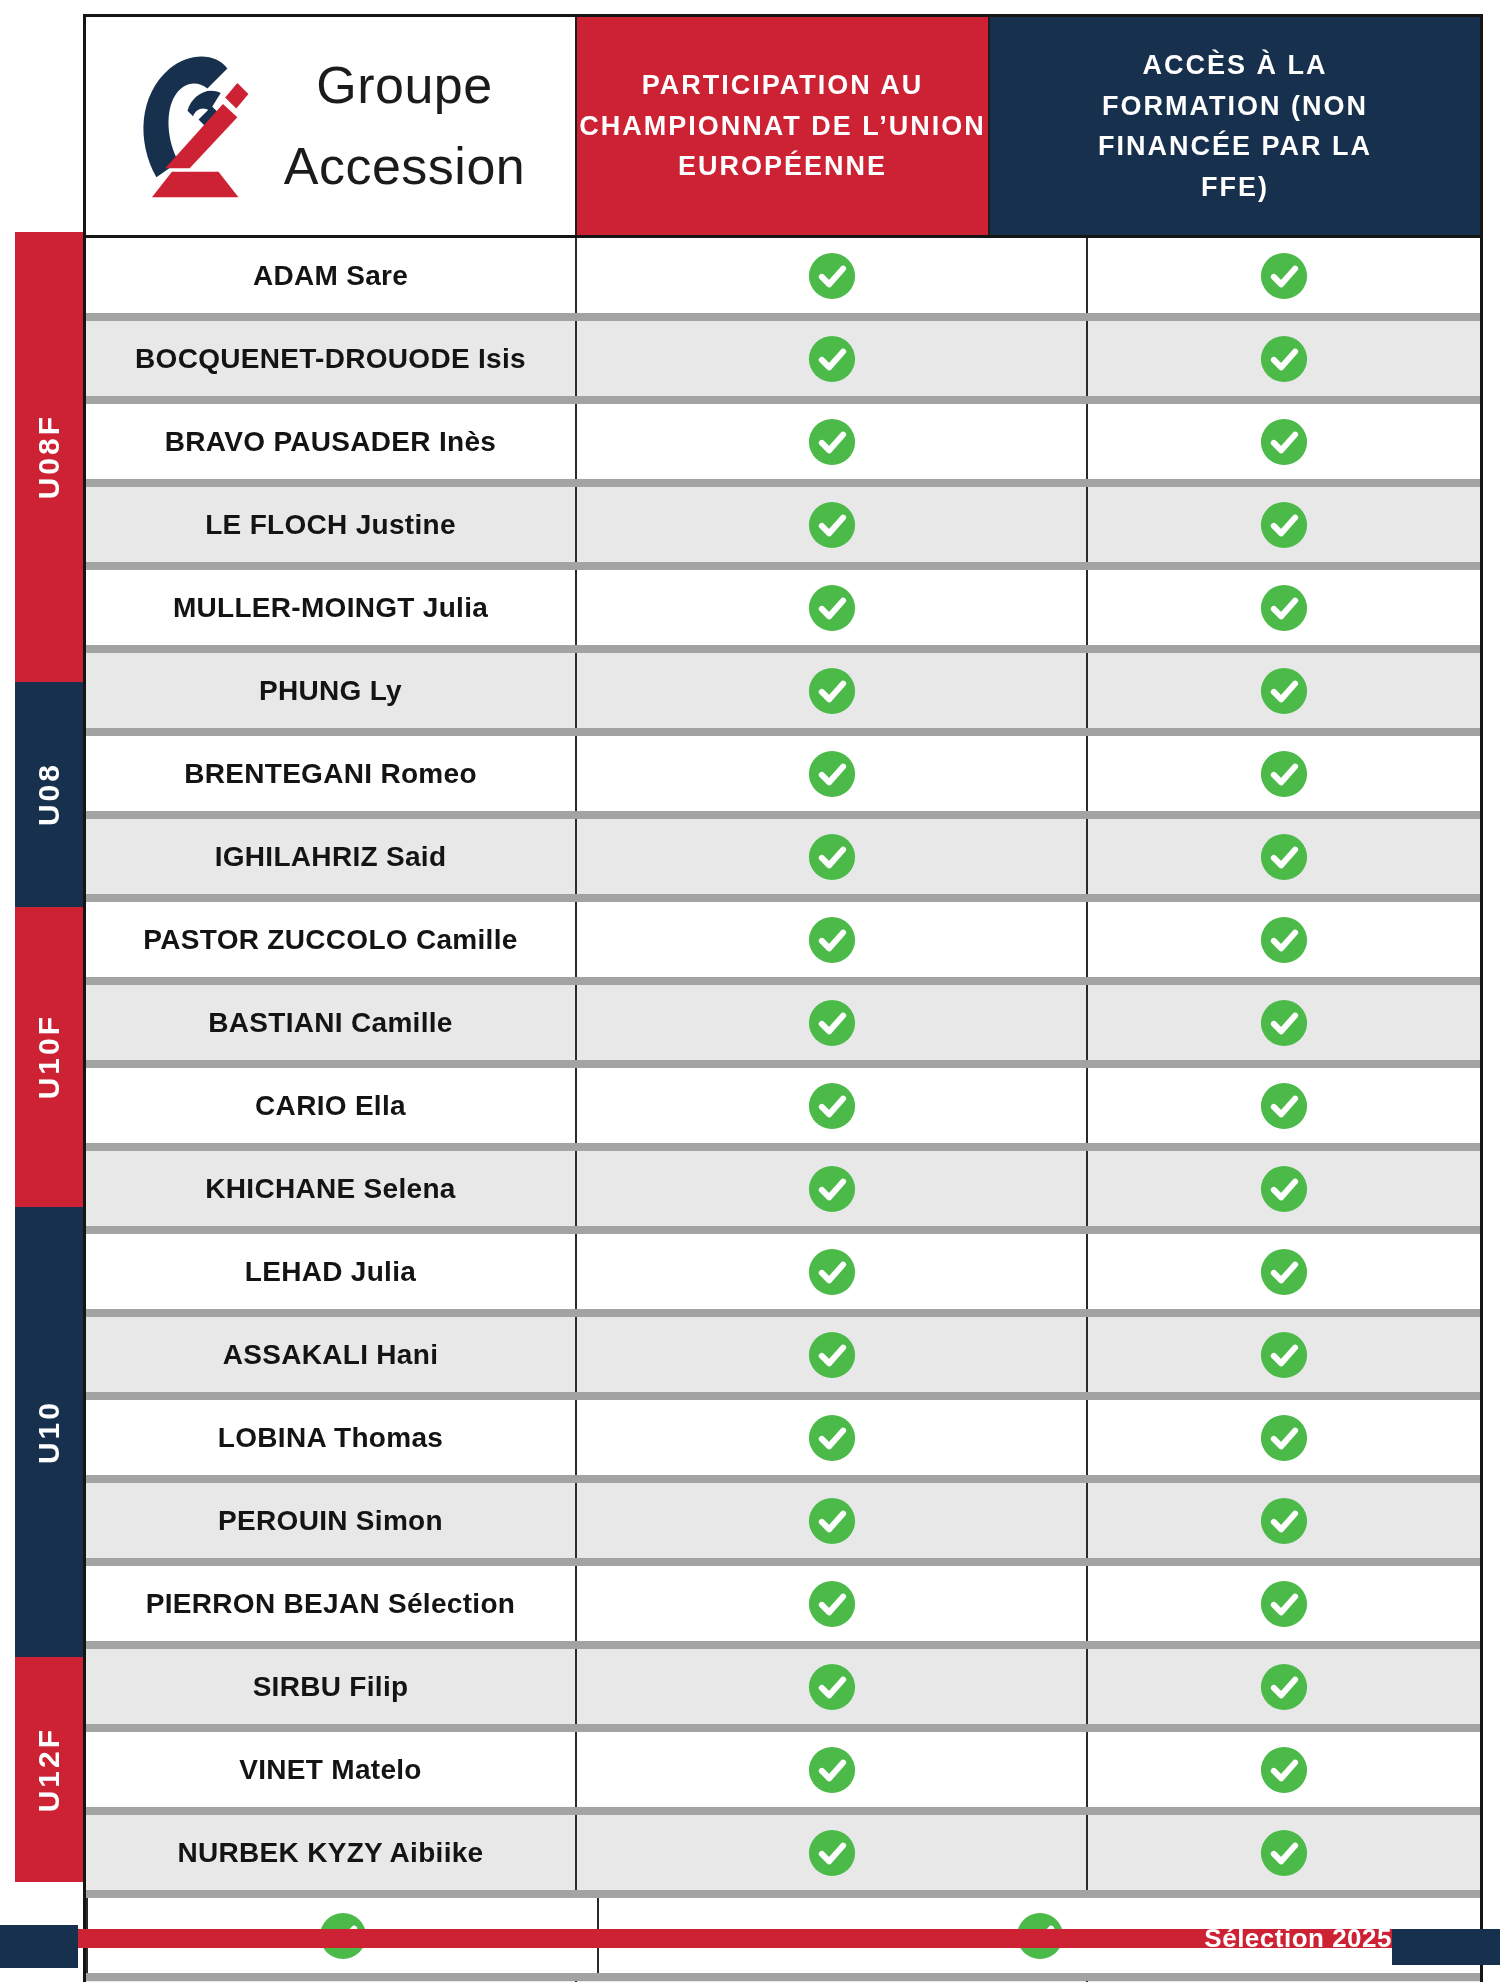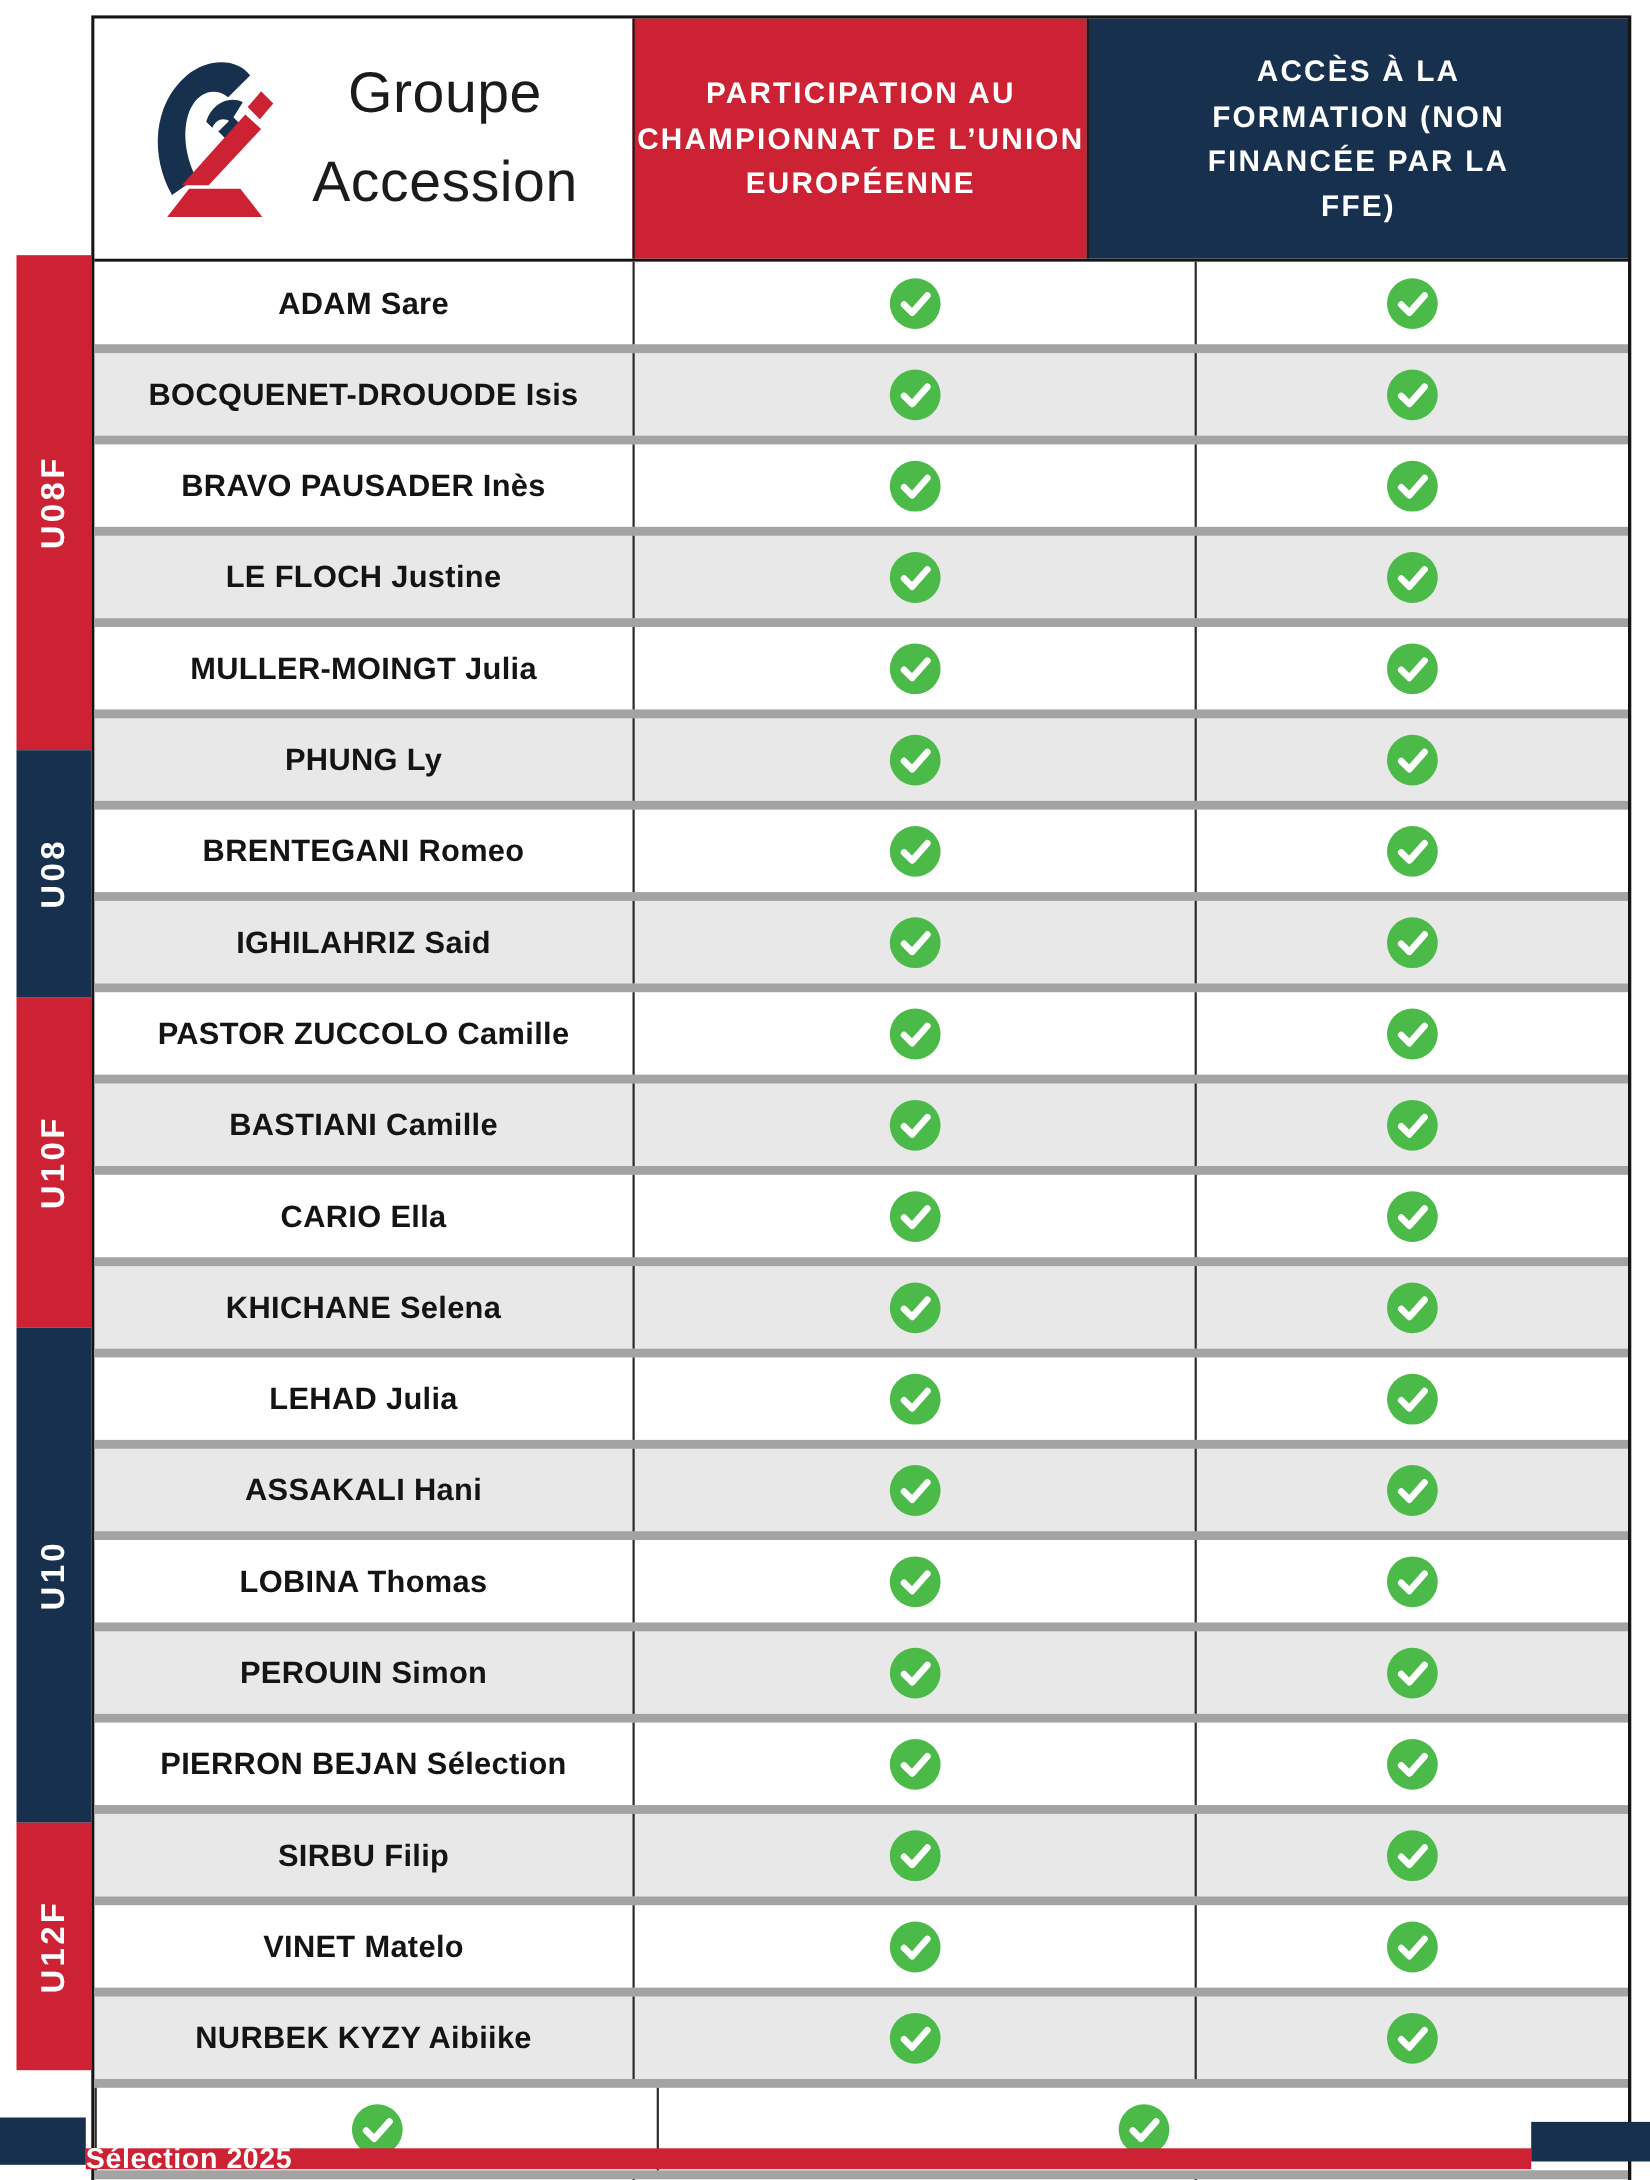--- a/index.html
+++ b/index.html
@@ -44,21 +44,21 @@
   .row.alt { background:#e8e8e8; }
   .cell { box-sizing:border-box; display:flex; align-items:center; justify-content:center; }
   .cell-name { width:489px; font-size:28px; font-weight:600; color:#141414; letter-spacing:0.3px; }
   .cell-check { width:511px; border-left:2px solid #2b2b2b; }
   .cell-check.last { flex:1; }
   .check-icon { display:block; }
 
   
   .banner-left  { position:absolute; left:0;      top:1925px; width:78px;   height:43px; }
   .banner-red   { position:absolute; left:78px;   top:1929px; width:1314px; height:19px;
-                  display:flex; align-items:center; justify-content:flex-start;margin-top:24px; }
+                  display:flex; align-items:center; justify-content:flex-end; }
   .banner-right { position:absolute; left:1392px; top:1929px; width:108px;  height:36px; }
   .banner-text  { color:#ffffff; font-size:26px; font-weight:600; letter-spacing:0.5px; }
 
   
   .logo { flex:0 0 auto; }
 </style>
 </head>
 <body>
 
 <div class="page">

